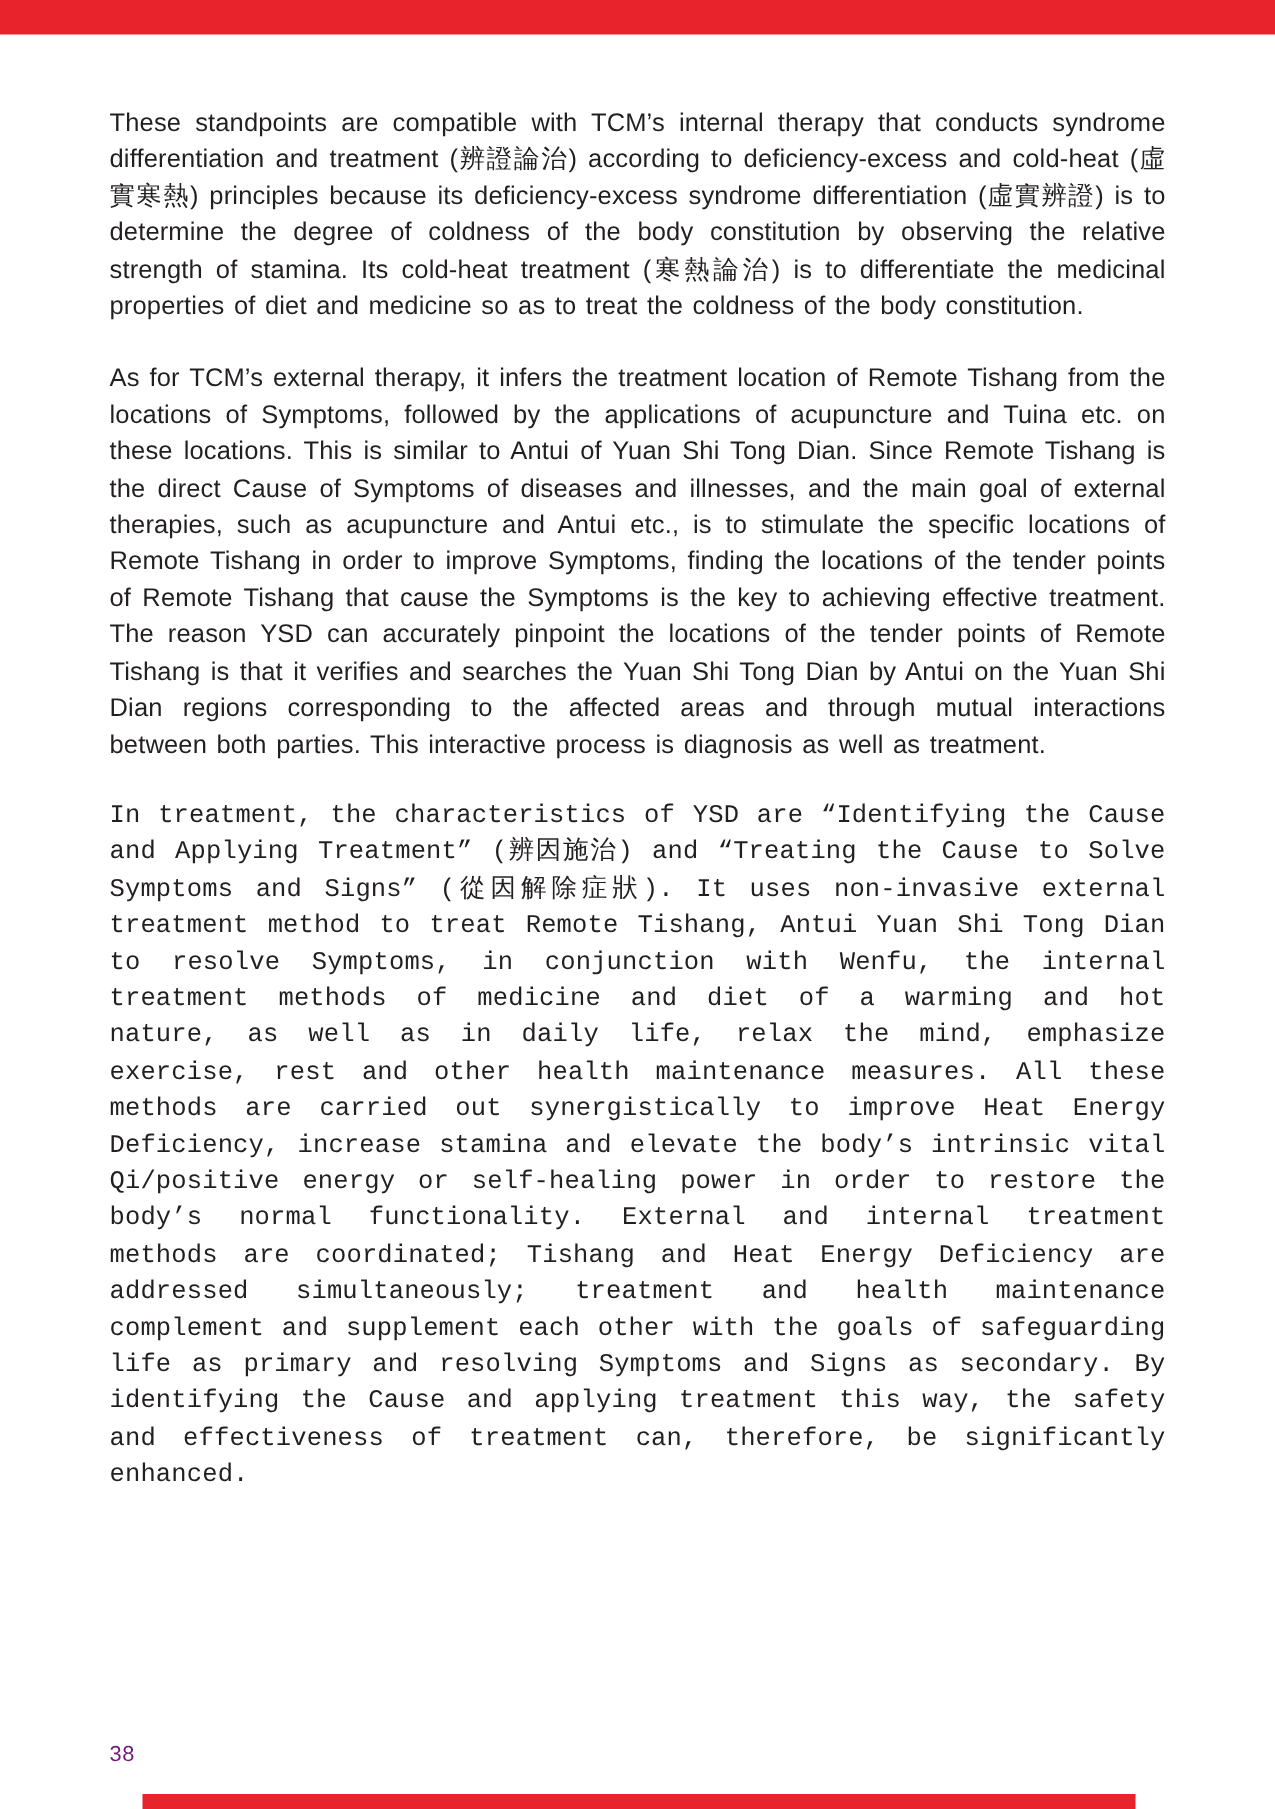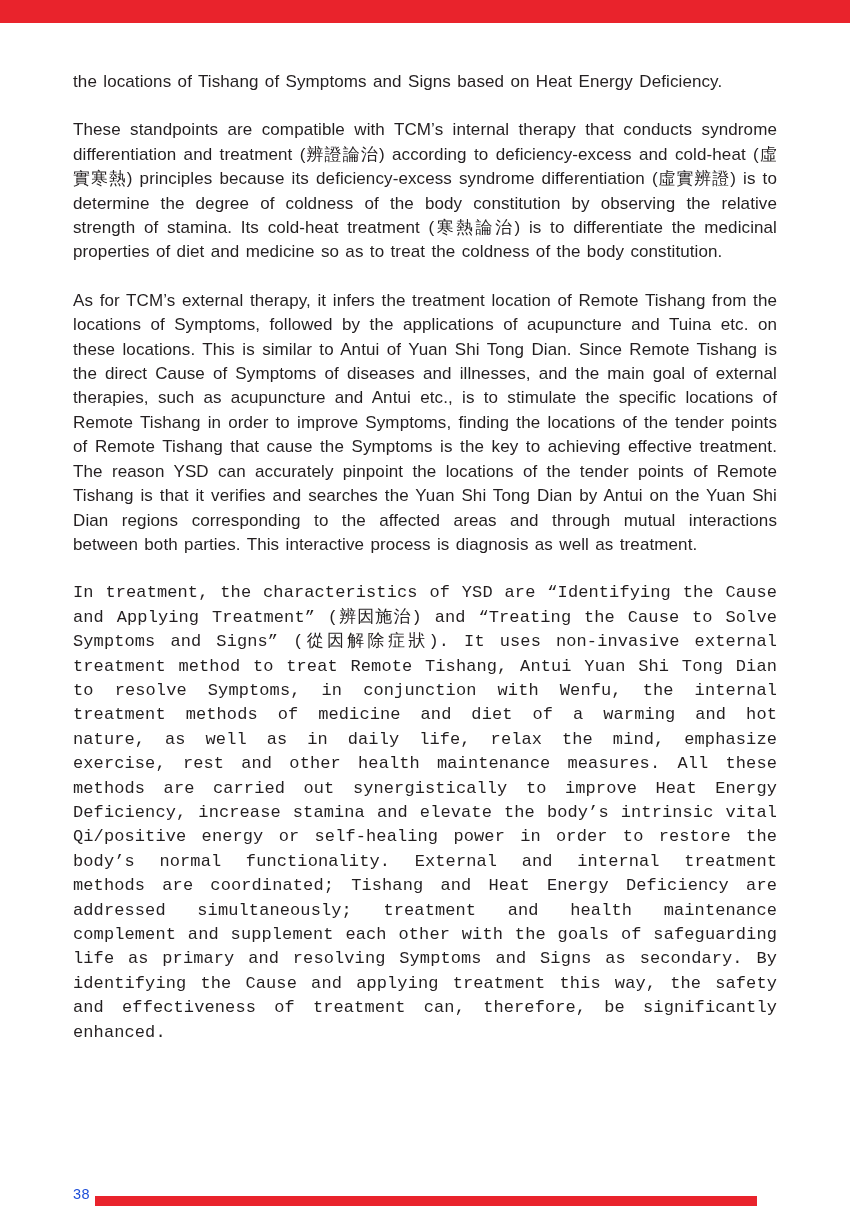--- a/index.html
+++ b/index.html
@@ -47,32 +47,30 @@
   }
   .text-column p:last-child {
     margin-bottom: 0;
     font-family: Liberation Mono, monospace;
   }
   .page-number {
     position: absolute;
     left: 73px;
     top: 1162px;
     font-size: 14.5px;
-    color: #1d4ed8;
+    color: #701a75;
     letter-spacing: 0.5px;
-    margin-top: 24px;
   }
 </style>
 </head>
 <body>
 
 <div class="band-top"></div>
 
 <div class="text-column">
-  <p>the locations of Tishang of Symptoms and Signs based on Heat Energy Deficiency.</p>
   <p>These standpoints are compatible with TCM’s internal therapy that conducts syndrome differentiation and treatment (辨證論治) according to deficiency-excess and cold-heat (虛實寒熱) principles because its deficiency-excess syndrome differentiation (虛實辨證) is to determine the degree of coldness of the body constitution by observing the relative strength of stamina. Its cold-heat treatment (寒熱論治) is to differentiate the medicinal properties of diet and medicine so as to treat the coldness of the body constitution.</p>
   <p>As for TCM’s external therapy, it infers the treatment location of Remote Tishang from the locations of Symptoms, followed by the applications of acupuncture and Tuina etc. on these locations. This is similar to Antui of Yuan Shi Tong Dian. Since Remote Tishang is the direct Cause of Symptoms of diseases and illnesses, and the main goal of external therapies, such as acupuncture and Antui etc., is to stimulate the specific locations of Remote Tishang in order to improve Symptoms, finding the locations of the tender points of Remote Tishang that cause the Symptoms is the key to achieving effective treatment. The reason YSD can accurately pinpoint the locations of the tender points of Remote Tishang is that it verifies and searches the Yuan Shi Tong Dian by Antui on the Yuan Shi Dian regions corresponding to the affected areas and through mutual interactions between both parties. This interactive process is diagnosis as well as treatment.</p>
   <p>In treatment, the characteristics of YSD are “Identifying the Cause and Applying Treatment” (辨因施治) and “Treating the Cause to Solve Symptoms and Signs” (從因解除症狀). It uses non-invasive external treatment method to treat Remote Tishang, Antui Yuan Shi Tong Dian to resolve Symptoms, in conjunction with Wenfu, the internal treatment methods of medicine and diet of a warming and hot nature, as well as in daily life, relax the mind, emphasize exercise, rest and other health maintenance measures. All these methods are carried out synergistically to improve Heat Energy Deficiency, increase stamina and elevate the body’s intrinsic vital Qi/positive energy or self-healing power in order to restore the body’s normal functionality. External and internal treatment methods are coordinated; Tishang and Heat Energy Deficiency are addressed simultaneously; treatment and health maintenance complement and supplement each other with  the goals of safeguarding life as primary and resolving Symptoms and Signs as secondary. By identifying the Cause and applying treatment this way, the safety and effectiveness of treatment can, therefore, be significantly enhanced.</p>
 </div>
 
 <div class="page-number">38</div>
 
 <div class="band-bottom"></div>
 
 </body></html>

